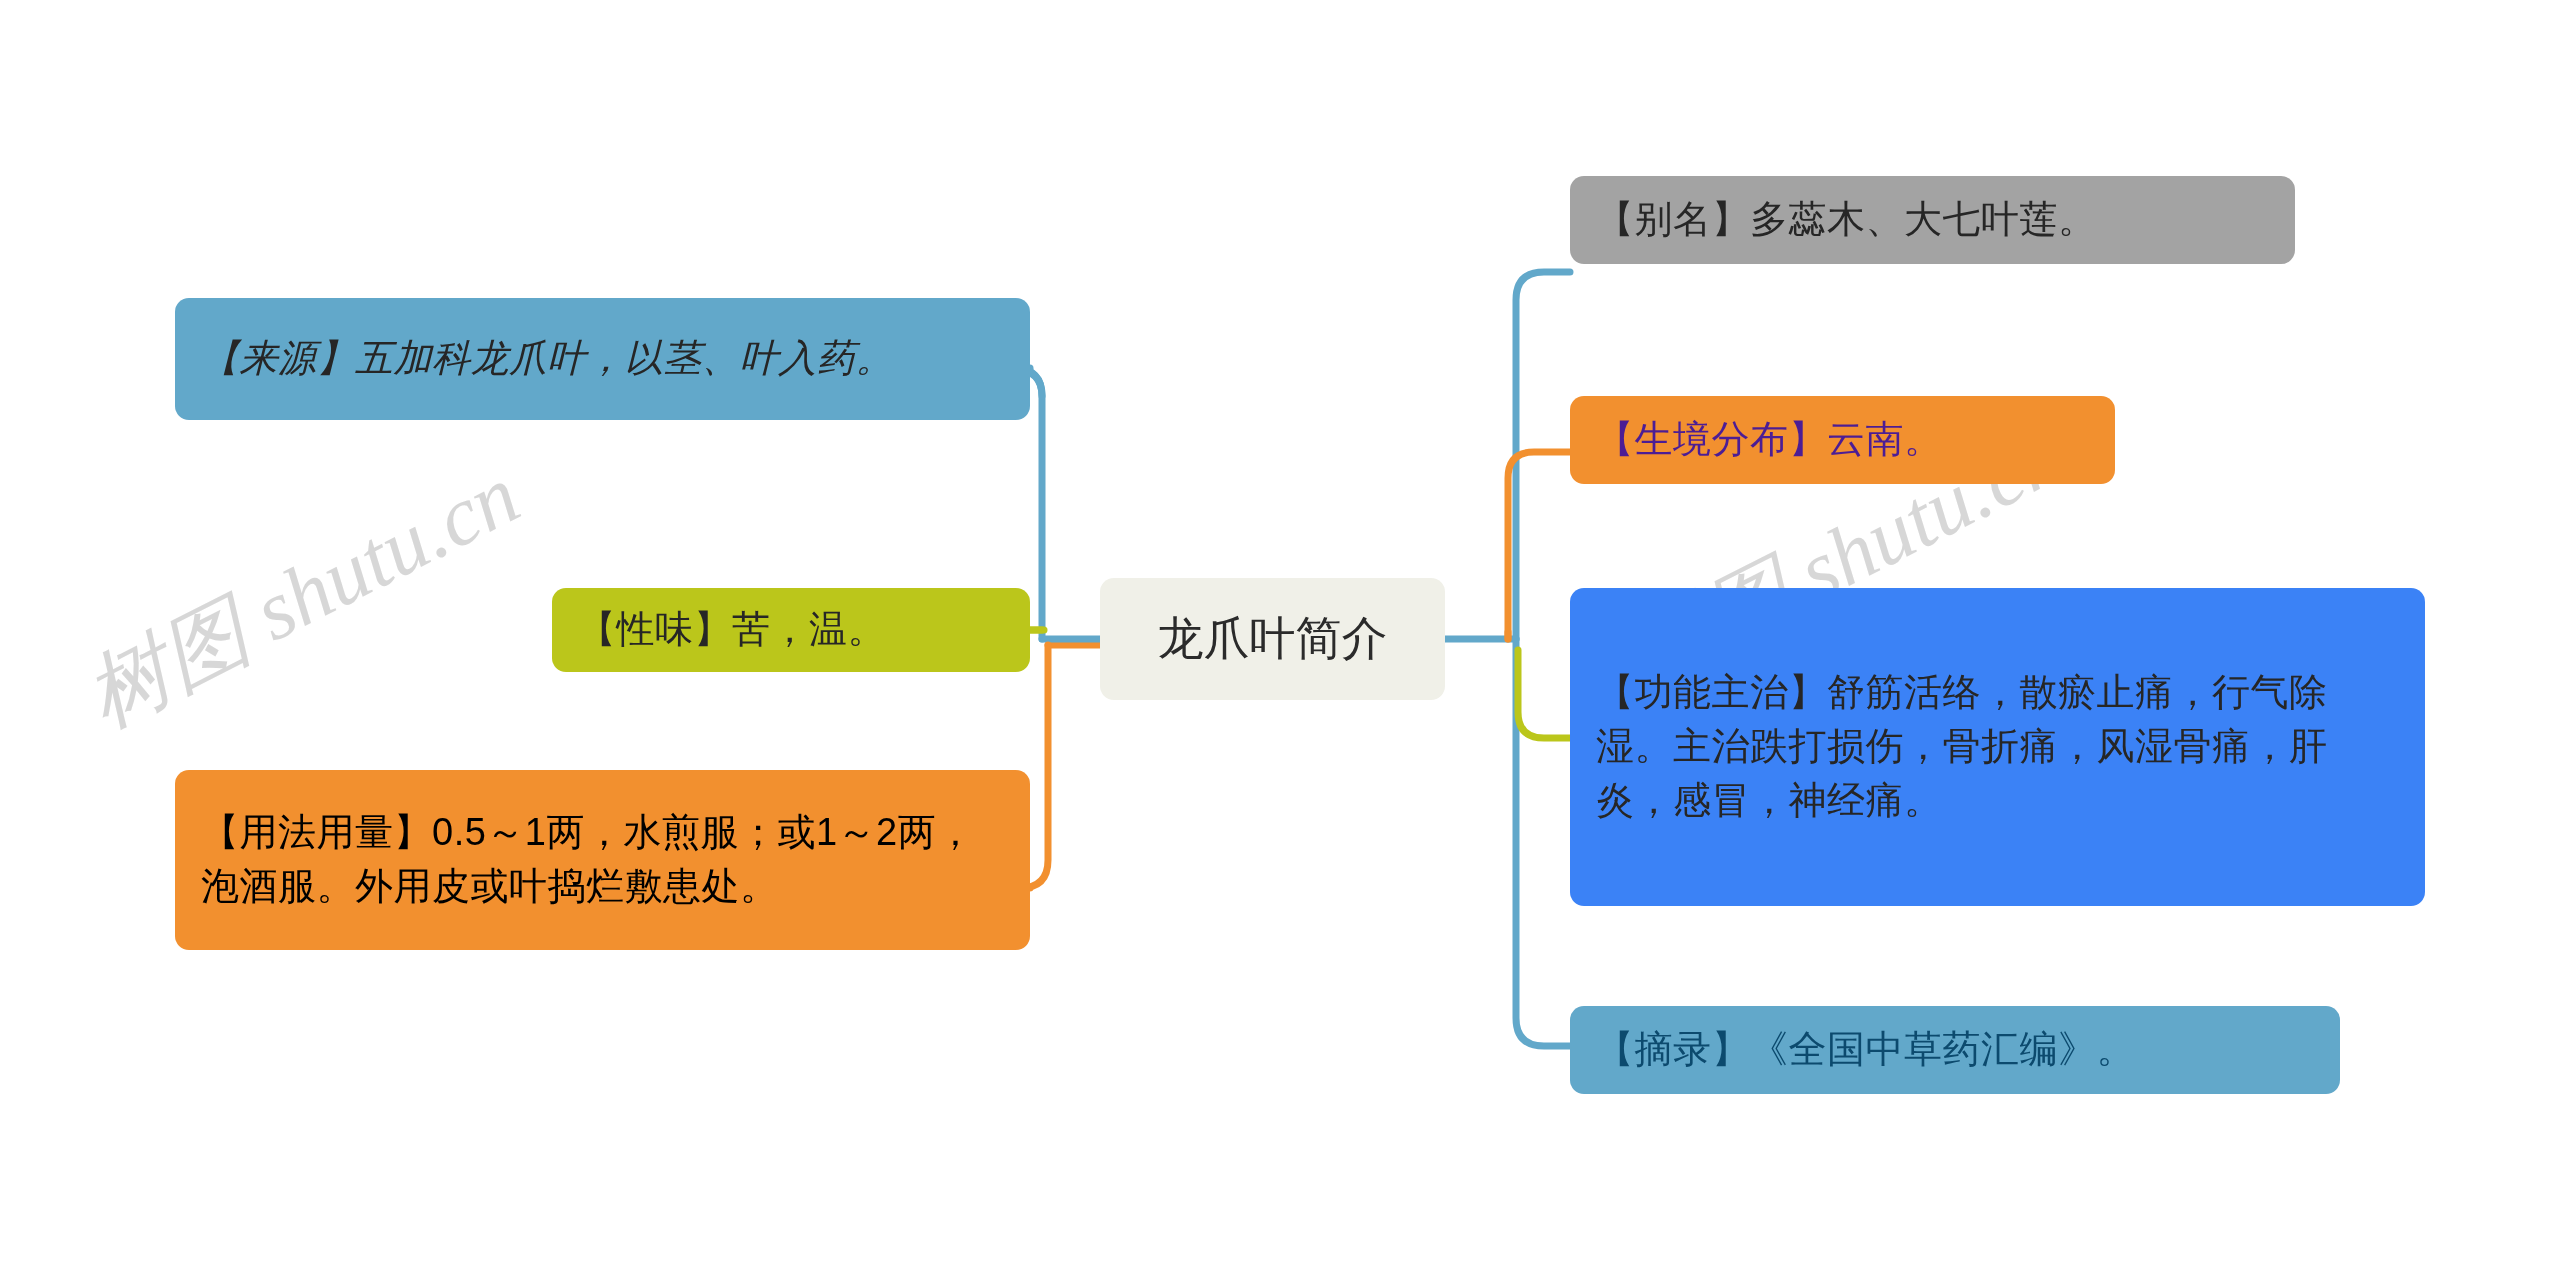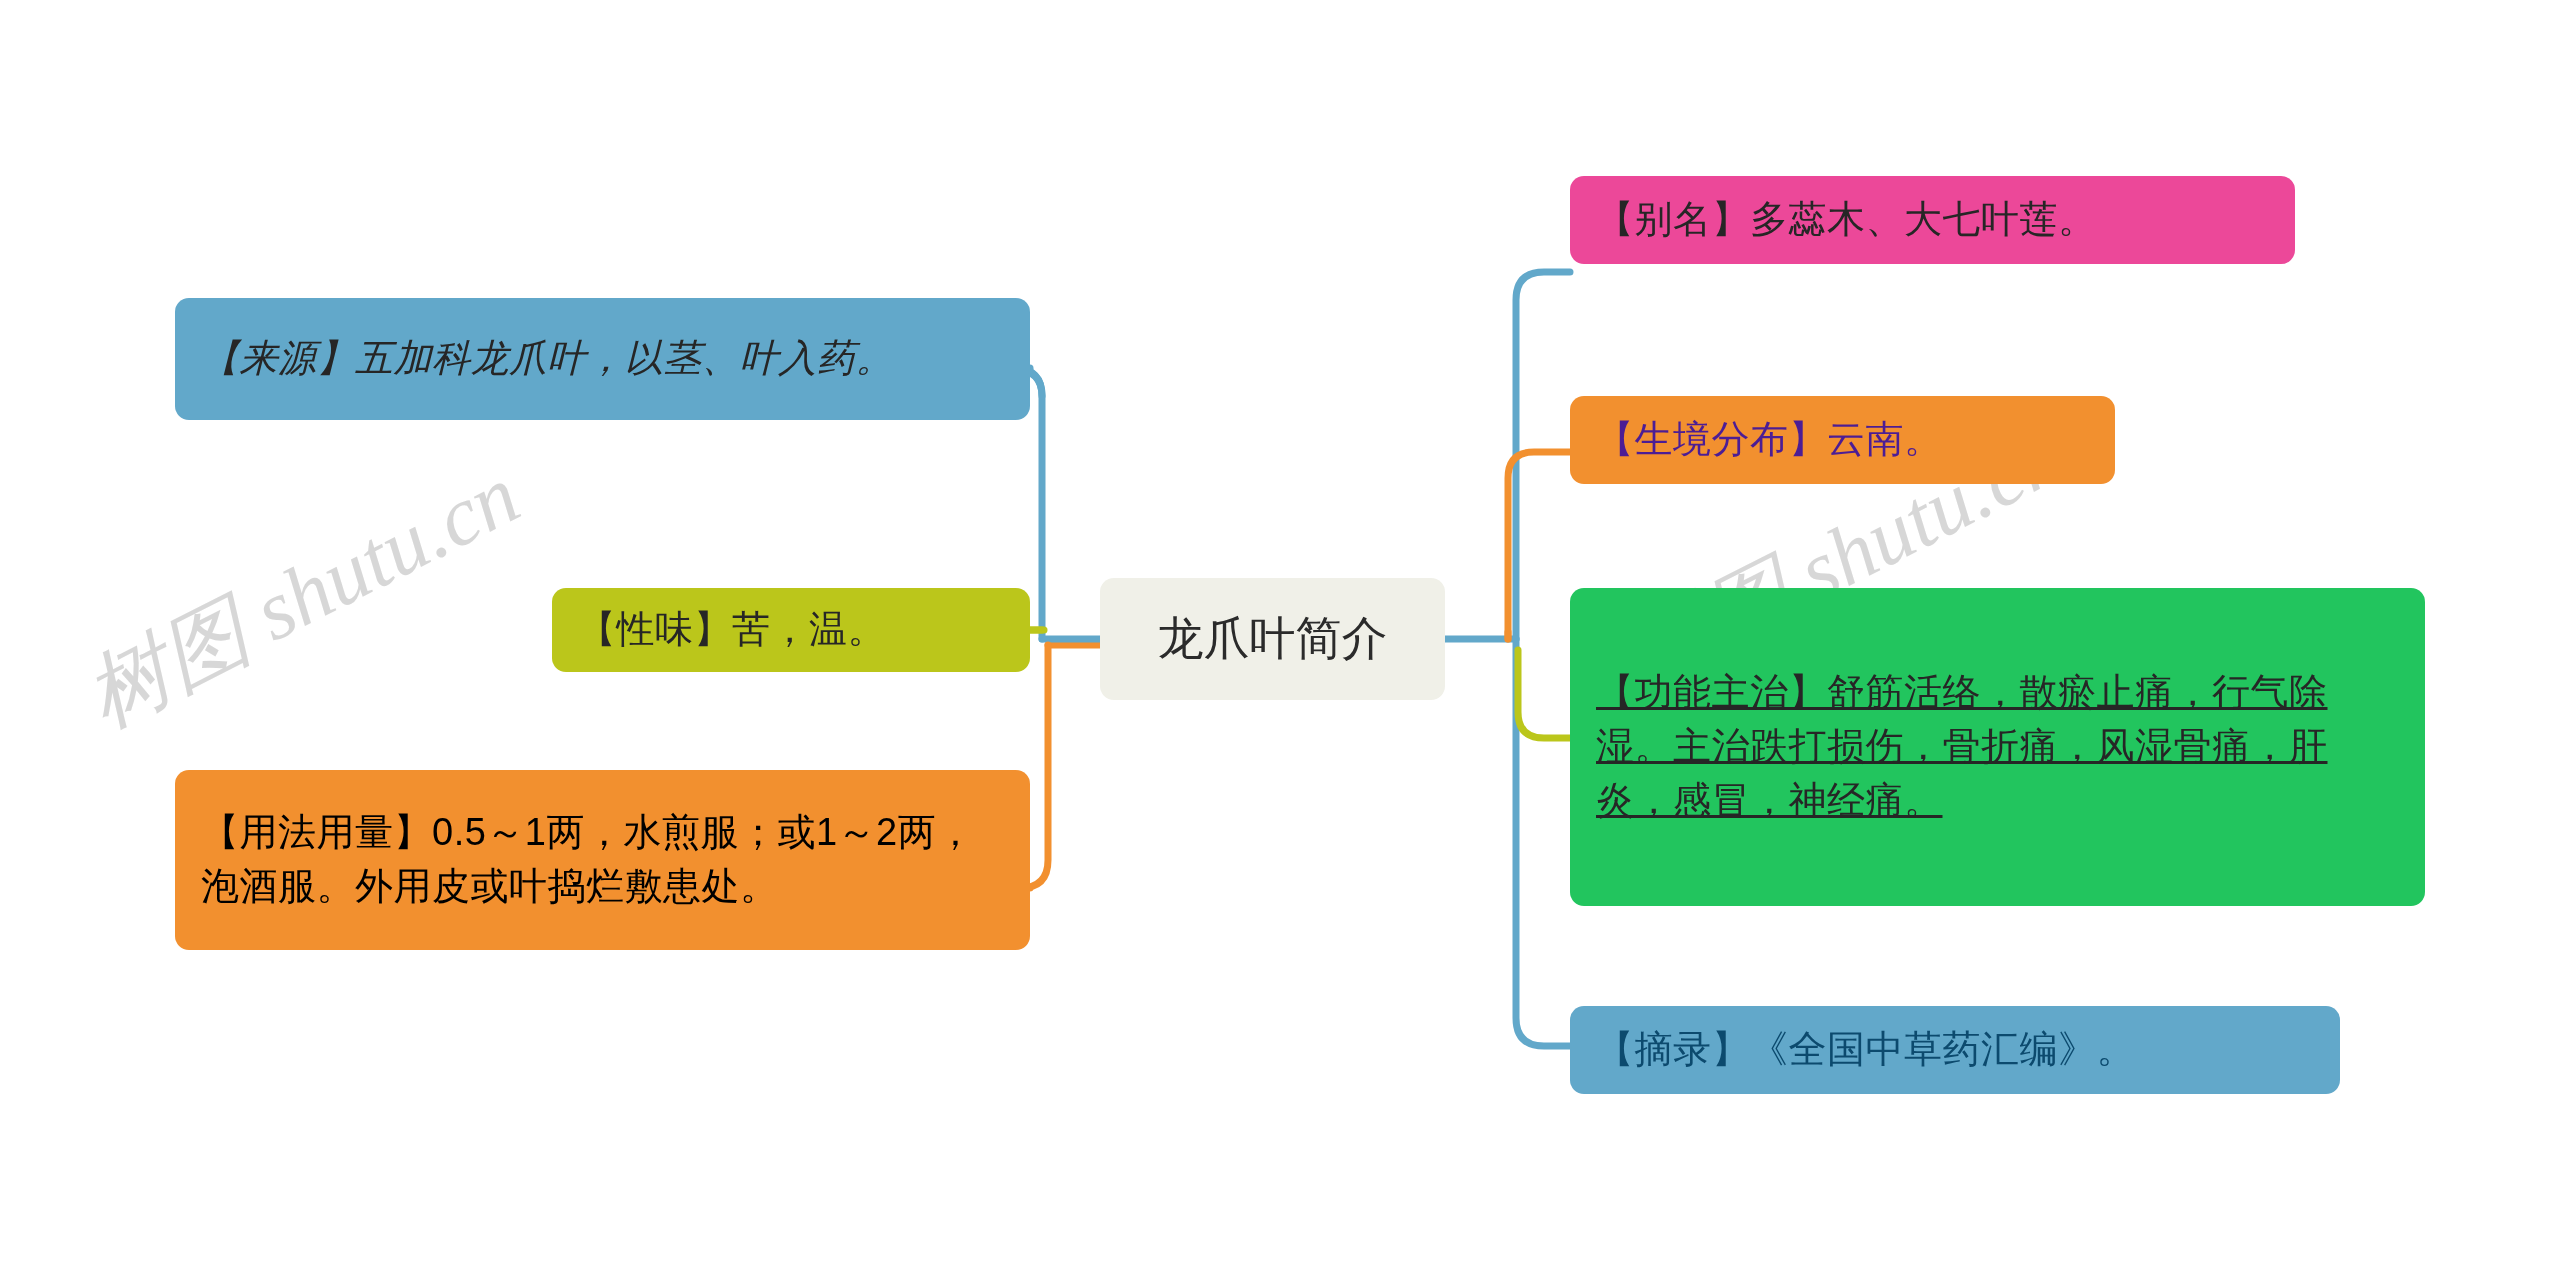--- a/index.html
+++ b/index.html
@@ -151,29 +151,29 @@
   </div>
 
   <div class="node n-orange" id="node-dosage" style="background: rgb(242, 144, 47); color: #000000;">
     <span class="txt">【用法用量】0.5～1两，水煎服；或1～2两，泡酒服。外用皮或叶捣烂敷患处。</span>
   </div>
 
   <div class="center-node" id="center" style="background: rgb(240, 240, 232); color: rgb(43, 43, 43);">
     <span class="txt">龙爪叶简介</span>
   </div>
 
-  <div class="node n-blue" id="node-alias" style="background: #ec4899; color: rgb(38, 38, 38); font-family: Liberation Serif, serif;">
+  <div class="node n-blue" id="node-alias" style="background: #a3a3a3; color: rgb(38, 38, 38); font-family: Liberation Serif, serif;">
     <span class="txt">【别名】多蕊木、大七叶莲。</span>
   </div>
 
   <div class="node n-orange" id="node-habitat" style="background: rgb(242, 144, 47); color: #4c1d95;">
     <span class="txt">【生境分布】云南。</span>
   </div>
 
-  <div class="node n-green" id="node-indications" style="background: #22c55e; color: rgb(38, 38, 38); text-decoration: underline;">
+  <div class="node n-green" id="node-indications" style="background: #3b82f6; color: rgb(38, 38, 38);">
     <span class="txt">【功能主治】舒筋活络，散瘀止痛，行气除湿。主治跌打损伤，骨折痛，风湿骨痛，肝炎，感冒，神经痛。</span>
   </div>
 
   <div class="node n-blue" id="node-source-ref" style="background: rgb(98, 168, 202); color: #0c4a6e;">
     <span class="txt">【摘录】《全国中草药汇编》。</span>
   </div>
 
 </div>
 
 </body></html>

